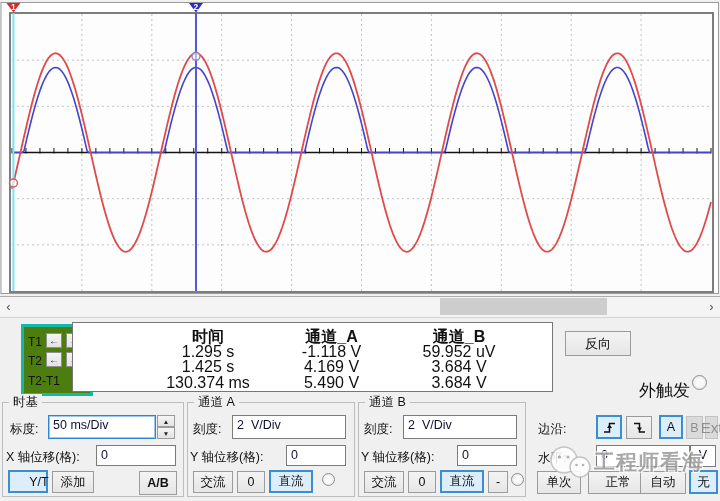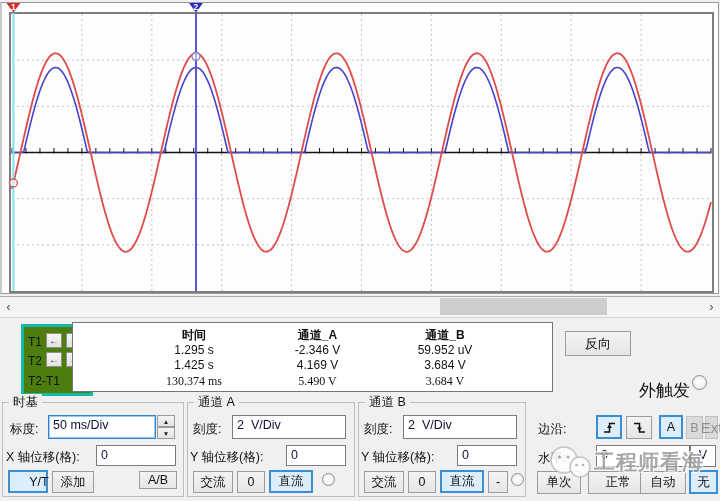--- a/index.html
+++ b/index.html
@@ -12,22 +12,22 @@
   #scrollbar{left:0;top:296px;width:720px;height:20px;background:#f4f4f4;border-top:1px solid #ababab;border-bottom:1px solid #d6d6d6;}
   .sb-btn{position:absolute;top:0;width:17px;height:19px;display:flex;align-items:center;justify-content:center;
           color:#505050;font-size:13px;line-height:1;cursor:default;}
   #sb-thumb{position:absolute;top:1px;left:440px;width:167px;height:17px;background:#cdcdcd;}
   
   .curbox{left:21px;top:324px;width:66px;height:66px;border:3px solid #14b8a6;background:#4d7c0f;}
   .curlbl{position:absolute;font-size:12px;color:#111;}
   .mini-btn{position:absolute;width:16px;height:15px;background:linear-gradient(#f4f4f4,#e3e3e3);
             border:1px solid #8f8f8f;font-size:10px;line-height:13px;text-align:center;color:#222;box-sizing:border-box;}
   #readout{left:72px;top:322px;width:481px;height:70px;background:#fff;border:1px solid #767676;box-sizing:border-box;}
-  .ro-row{position:absolute;left:60px;width:415px;display:grid;grid-template-columns:122px 125px 130px;text-align:center;
-          font-size:12px;color:#111;white-space:nowrap;}
+  .ro-row{position:absolute;left:74px;width:415px;display:grid;grid-template-columns:122px 125px 130px;text-align:center;
+          font-size:16px;color:#111;white-space:nowrap;}
   .btn{background:linear-gradient(#f3f3f3,#e6e6e6);border:1px solid #9b9b9b;box-sizing:border-box;
        display:flex;align-items:center;justify-content:center;font-size:12.5px;color:#111;cursor:default;}
   .btn.sel{border:2px solid #3a8fd4;background:#dcedfb;}
   .btn.dis{background:#dadada;color:#8f8f8f;border-color:#c2c2c2;}
   .big-btn{width:66px;height:25px;font-size:13px;}
   .led{border-radius:50%;border:1px solid #8f8f8f;background:radial-gradient(#fafafa 40%,#d9d9d9);box-sizing:border-box;}
   
   .group{border:1px solid #bdbdbd;background:#f0f0f0;box-sizing:border-box;}
   .gtitle{position:absolute;top:-9px;left:6px;background:#f0f0f0;padding:0 4px;font-size:12.5px;color:#111;}
   .lbl{position:absolute;font-size:12.5px;color:#111;white-space:nowrap;}
@@ -158,29 +158,29 @@
   </div>
 
   <div id="readout" class="abs">
     <div class="ro-row" style="top:4px;font-weight:bold;">
       <span>时间</span>
       <span>通道_A</span>
       <span>通道_B</span>
     </div>
     <div class="ro-row" style="top:20px;">
       <span>1.295 s</span>
-      <span>-2.346 V</span>
+      <span>-1.118 V</span>
       <span>59.952 uV</span>
     </div>
     <div class="ro-row" style="top:35px;">
       <span>1.425 s</span>
       <span>4.169 V</span>
       <span>3.684 V</span>
     </div>
-    <div class="ro-row" style="top:51px;font-family:Liberation Serif, serif;">
+    <div class="ro-row" style="top:51px;">
       <span>130.374 ms</span>
       <span>5.490 V</span>
       <span>3.684 V</span>
     </div>
   </div>
 
   <div class="abs btn big-btn" style="left:565px;top:331px;">
       <span>反向</span>
     </div>
   <span class="abs lbl" style="left:639px;top:379px;font-size:17px;">外触发</span>
@@ -199,21 +199,21 @@
   <div class="abs inp" style="left:96px;top:445px;width:80px;height:21px;">0</div>
   <div class="abs btn sel" style="left:8px;top:470px;width:40px;height:23px;padding-left:22px;">
       <span>Y/T</span>
     </div>
   <div class="abs btn" style="left:52px;top:471px;width:42px;height:22px;">
       <span>添加</span>
     </div>
   <div class="abs btn" style="left:99px;top:471px;width:56px;height:22px;margin-top:47px;">
       <span>B/A</span>
     </div>
-  <div class="abs btn" style="left:139px;top:471px;width:38px;height:18px;">
+  <div class="abs btn" style="left:139px;top:471px;width:38px;height:24px;font-weight:bold;">
       <span>A/B</span>
     </div>
 
   <div class="abs group" style="left:187px;top:402px;width:168px;height:95px;">
     <span class="gtitle">通道 A</span>
   </div>
   <span class="abs lbl" style="left:193px;top:421px;">刻度:</span>
   <div class="abs inp" style="left:232px;top:415px;width:114px;height:24px;">2  V/Div</div>
   <span class="abs lbl" style="left:190px;top:449px;">Y 轴位移(格):</span>
   <div class="abs inp" style="left:286px;top:445px;width:60px;height:21px;">0</div>

